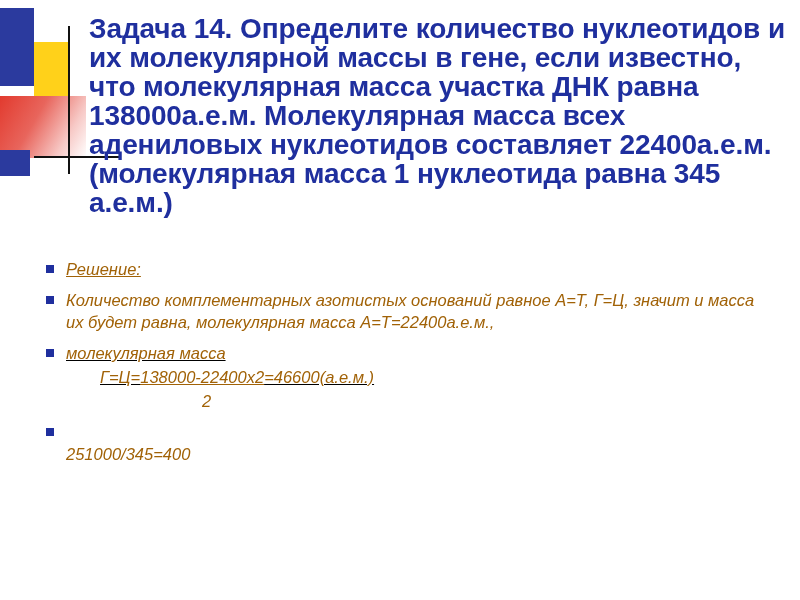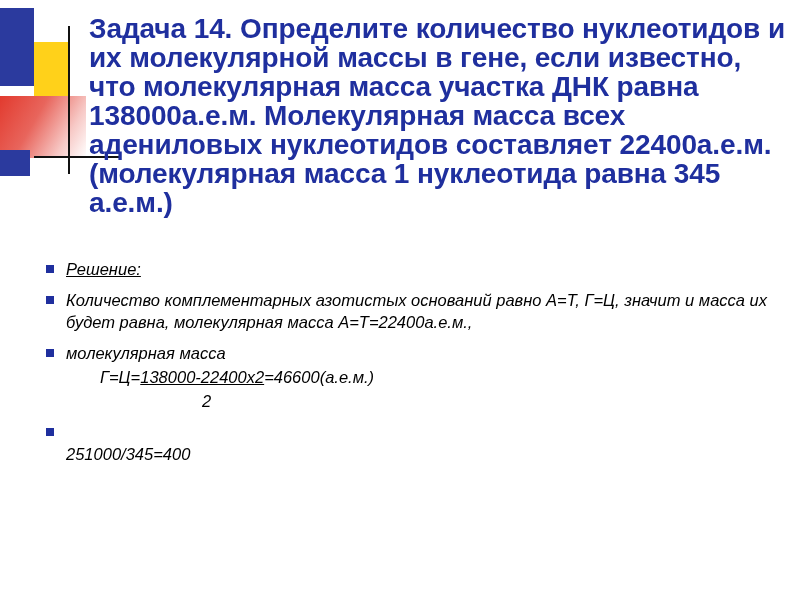--- a/index.html
+++ b/index.html
@@ -109,36 +109,37 @@
     height: 8px;
     background: #1f2f9e;
     margin-top: 7px;
     margin-right: 12px;
   }
   .bullet-marker.hidden {
     background: transparent;
   }
   .bullet-text {
     flex: 1 1 auto;
-    color: #000000;
+    color: #a16207;
     font-size: 16.5px;
     font-style: italic;
     line-height: 22px;
   }
   .underline {
     text-decoration: underline;
   }
   .indent-line {
     margin-left: 34px;
   }
   .denominator {
     margin-left: 136px;
   }
   .tight {
     margin-bottom: 2px;
+    text-decoration: underline;
   }
 </style>
 </head>
 <body>
 
 <div class="slide">
 
   <div class="deco">
     <div class="blue-block"></div>
     <div class="yellow-block"></div>
@@ -154,21 +155,21 @@
 
     <div class="bullet-row">
       <div class="bullet-marker"></div>
       <div class="bullet-text">
         <span class="underline">Решение:</span>
       </div>
     </div>
 
     <div class="bullet-row">
       <div class="bullet-marker"></div>
-      <div class="bullet-text">Количество комплементарных азотистых оснований равно А=Т, Г=Ц, значит и масса их будет равна, молекулярная масса А=Т=22400а.е.м.,</div>
+      <div class="bullet-text">Количество комплементарных азотистых оснований равное А=Т, Г=Ц, значит и масса их будет равна, молекулярная масса А=Т=22400а.е.м.,</div>
     </div>
 
     <div class="bullet-row tight">
       <div class="bullet-marker"></div>
       <div class="bullet-text">молекулярная масса</div>
     </div>
 
     <div class="bullet-row tight">
       <div class="bullet-marker hidden"></div>
       <div class="bullet-text indent-line">

